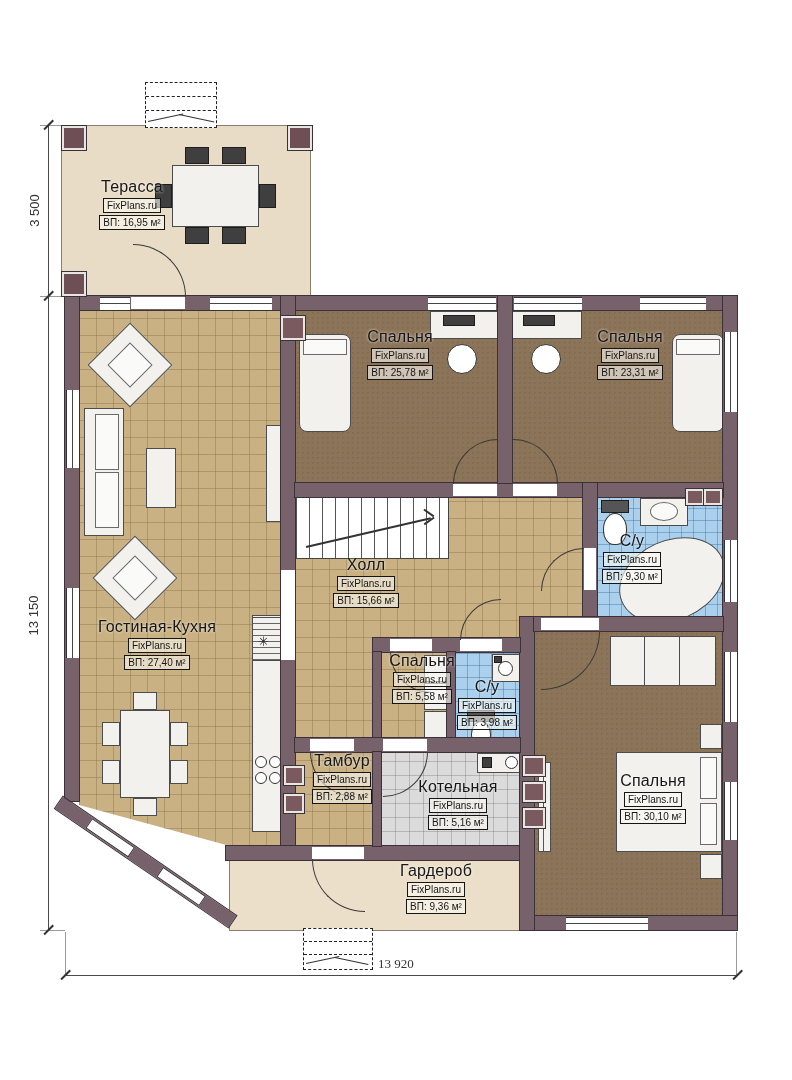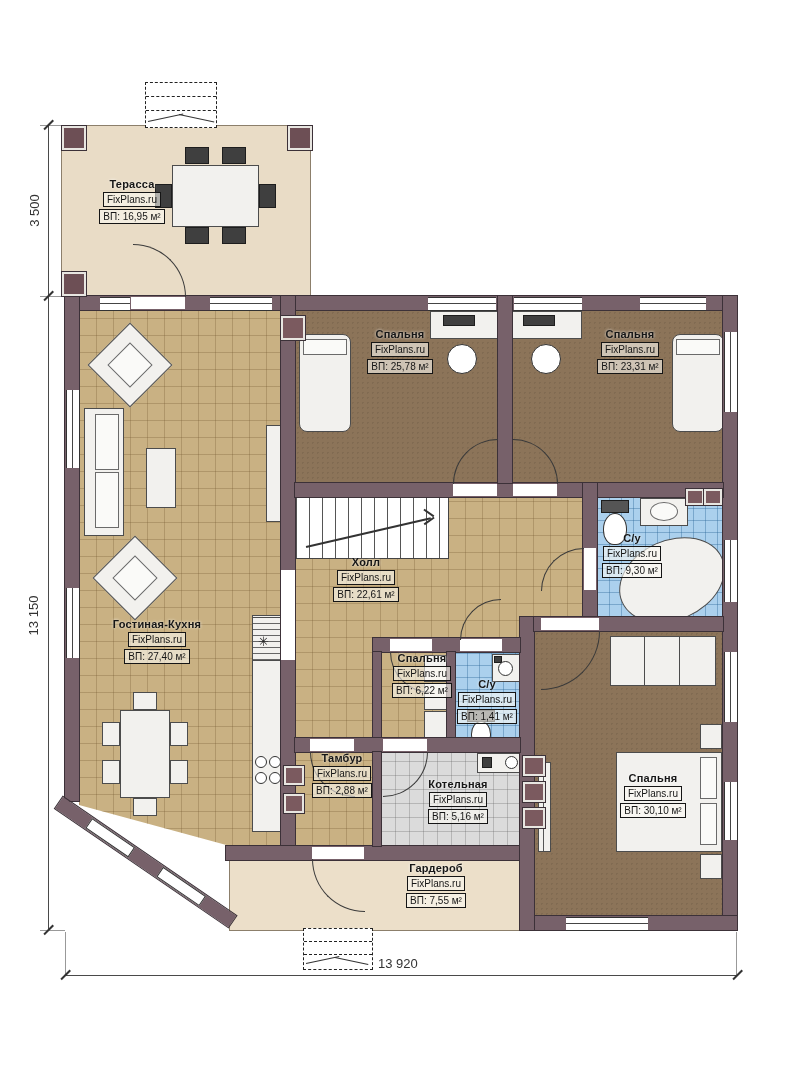--- a/index.html
+++ b/index.html
@@ -37,21 +37,21 @@
   .furn-in{position:absolute;background:#fafaf8;border:1px solid #6a6a6a;}
   .dark{position:absolute;background:#3f3f3f;border:1px solid #1d1d1d;z-index:6;}
   .cab{position:absolute;background:#7b5a5f;border:2px solid #e8e6e1;outline:1px solid #3c3138;z-index:11;}
   .circ{position:absolute;background:#fff;border:1px solid #333;border-radius:50%;z-index:7;}
   
   .stairs{position:absolute;background:#fff;border:1px solid #444;z-index:8;
     background-image:repeating-linear-gradient(90deg,#555 0 1px,transparent 1px 13px);}
   .line{position:absolute;background:#333;z-index:9;}
   
   .room-label{position:absolute;text-align:center;color:#161616;z-index:30;}
-  .rl-name{font-weight:bold;font-size:11px;letter-spacing:.2px;margin-bottom:2px;
+  .rl-name{font-weight:normal;font-size:16px;letter-spacing:.2px;margin-bottom:2px;
     text-shadow:0 0 3px rgba(255,255,255,.9);white-space:nowrap;}
   .rl-box{border:1px solid #151515;background:rgba(252,250,244,.60);font-size:10px;
     padding:0 3px;line-height:13px;margin:2px auto 0;display:table;white-space:nowrap;}
   
   .dim-line{position:absolute;background:#4a4a4a;z-index:3;}
   .tick{position:absolute;width:13px;height:1.5px;background:#333;transform:rotate(-45deg);z-index:4;}
   .dim-text{position:absolute;font-size:13px;color:#333;z-index:4;white-space:nowrap;}
   .dim-text.vert{transform:rotate(-90deg);transform-origin:center;}
   
   .steps{position:absolute;background:#fff;border:1.5px dashed #222;z-index:6;}
@@ -67,21 +67,21 @@
   <div class="dim-line" style="left:48px;top:125px;width:1px;height:171px;"></div>
   <div class="dim-line" style="left:48px;top:296px;width:1px;height:634px;"></div>
   <div class="dim-line" style="left:65px;top:975px;width:672px;height:1px;"></div>
   <div class="tick" style="left:42px;top:124px;"></div>
   <div class="tick" style="left:42px;top:295px;"></div>
   <div class="tick" style="left:42px;top:929px;"></div>
   <div class="tick" style="left:59px;top:974px;"></div>
   <div class="tick" style="left:731px;top:974px;"></div>
   <div class="dim-text vert" style="left:18px;top:203px;">3 500</div>
   <div class="dim-text vert" style="left:14px;top:608px;">13 150</div>
-  <div class="dim-text" style="left:378px;top:956px;">13 920</div>
+  <div class="dim-text" style="left:378px;top:956px;font-family:Liberation Serif, serif;">13 920</div>
   <div class="vline-ext" style="left:40px;top:125px;width:25px;height:1px;"></div>
   <div class="vline-ext" style="left:40px;top:296px;width:25px;height:1px;"></div>
   <div class="vline-ext" style="left:40px;top:930px;width:25px;height:1px;"></div>
   <div class="vline-ext" style="left:65px;top:932px;width:1px;height:43px;"></div>
   <div class="vline-ext" style="left:736px;top:932px;width:1px;height:43px;"></div>
 
   <div class="steps" style="left:145px;top:82px;width:70px;height:44px;">
     <div class="row" style="top:13px;"></div>
     <div class="row" style="top:27px;"></div>
     <div class="line" style="left:2px;top:38px;width:36px;height:1px;transform:rotate(-12deg);transform-origin:left;"></div>
@@ -273,51 +273,51 @@
     <div class="rl-box">ВП: 23,31 м²</div>
   </div>
   <div class="room-label" style="left:592px;top:532px;width:80px;">
     <div class="rl-name">С/у</div>
     <div class="rl-box">FixPlans.ru</div>
     <div class="rl-box">ВП: 9,30 м²</div>
   </div>
   <div class="room-label" style="left:318px;top:556px;width:96px;">
     <div class="rl-name">Холл</div>
     <div class="rl-box">FixPlans.ru</div>
-    <div class="rl-box">ВП: 22,61 м²</div>
+    <div class="rl-box">ВП: 15,66 м²</div>
   </div>
   <div class="room-label" style="left:92px;top:618px;width:130px;">
     <div class="rl-name">Гостиная-Кухня</div>
     <div class="rl-box">FixPlans.ru</div>
     <div class="rl-box">ВП: 27,40 м²</div>
   </div>
   <div class="room-label" style="left:378px;top:652px;width:88px;">
     <div class="rl-name">Спальня</div>
     <div class="rl-box">FixPlans.ru</div>
-    <div class="rl-box">ВП: 6,22 м²</div>
+    <div class="rl-box">ВП: 5,58 м²</div>
   </div>
   <div class="room-label" style="left:446px;top:678px;width:82px;">
     <div class="rl-name">С/у</div>
     <div class="rl-box">FixPlans.ru</div>
-    <div class="rl-box">ВП: 1,41 м²</div>
+    <div class="rl-box">ВП: 3,98 м²</div>
   </div>
   <div class="room-label" style="left:298px;top:752px;width:88px;">
     <div class="rl-name">Тамбур</div>
     <div class="rl-box">FixPlans.ru</div>
     <div class="rl-box">ВП: 2,88 м²</div>
   </div>
   <div class="room-label" style="left:408px;top:778px;width:100px;">
     <div class="rl-name">Котельная</div>
     <div class="rl-box">FixPlans.ru</div>
     <div class="rl-box">ВП: 5,16 м²</div>
   </div>
   <div class="room-label" style="left:600px;top:772px;width:106px;">
     <div class="rl-name">Спальня</div>
     <div class="rl-box">FixPlans.ru</div>
     <div class="rl-box">ВП: 30,10 м²</div>
   </div>
   <div class="room-label" style="left:388px;top:862px;width:96px;">
     <div class="rl-name">Гардероб</div>
     <div class="rl-box">FixPlans.ru</div>
-    <div class="rl-box">ВП: 7,55 м²</div>
+    <div class="rl-box">ВП: 9,36 м²</div>
   </div>
 
 </div>
 
 </body></html>

